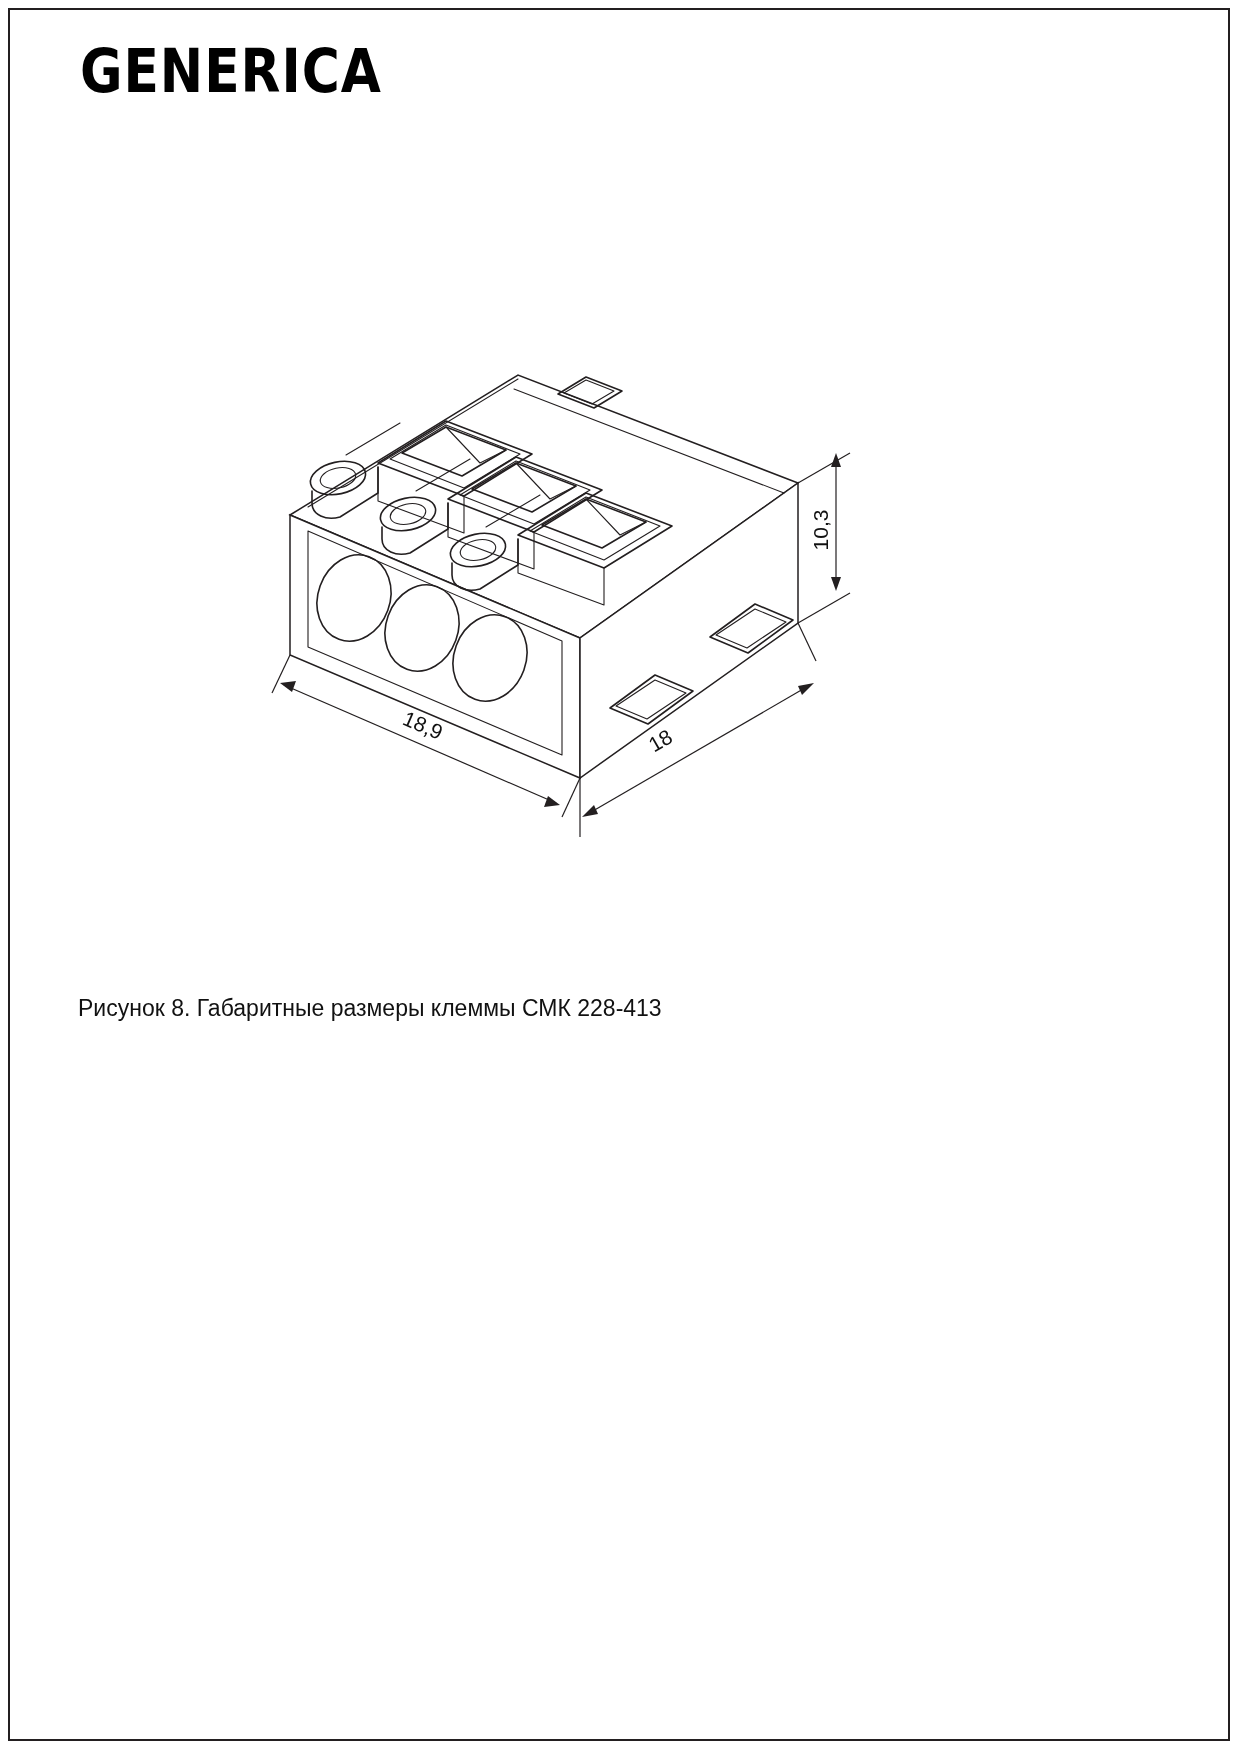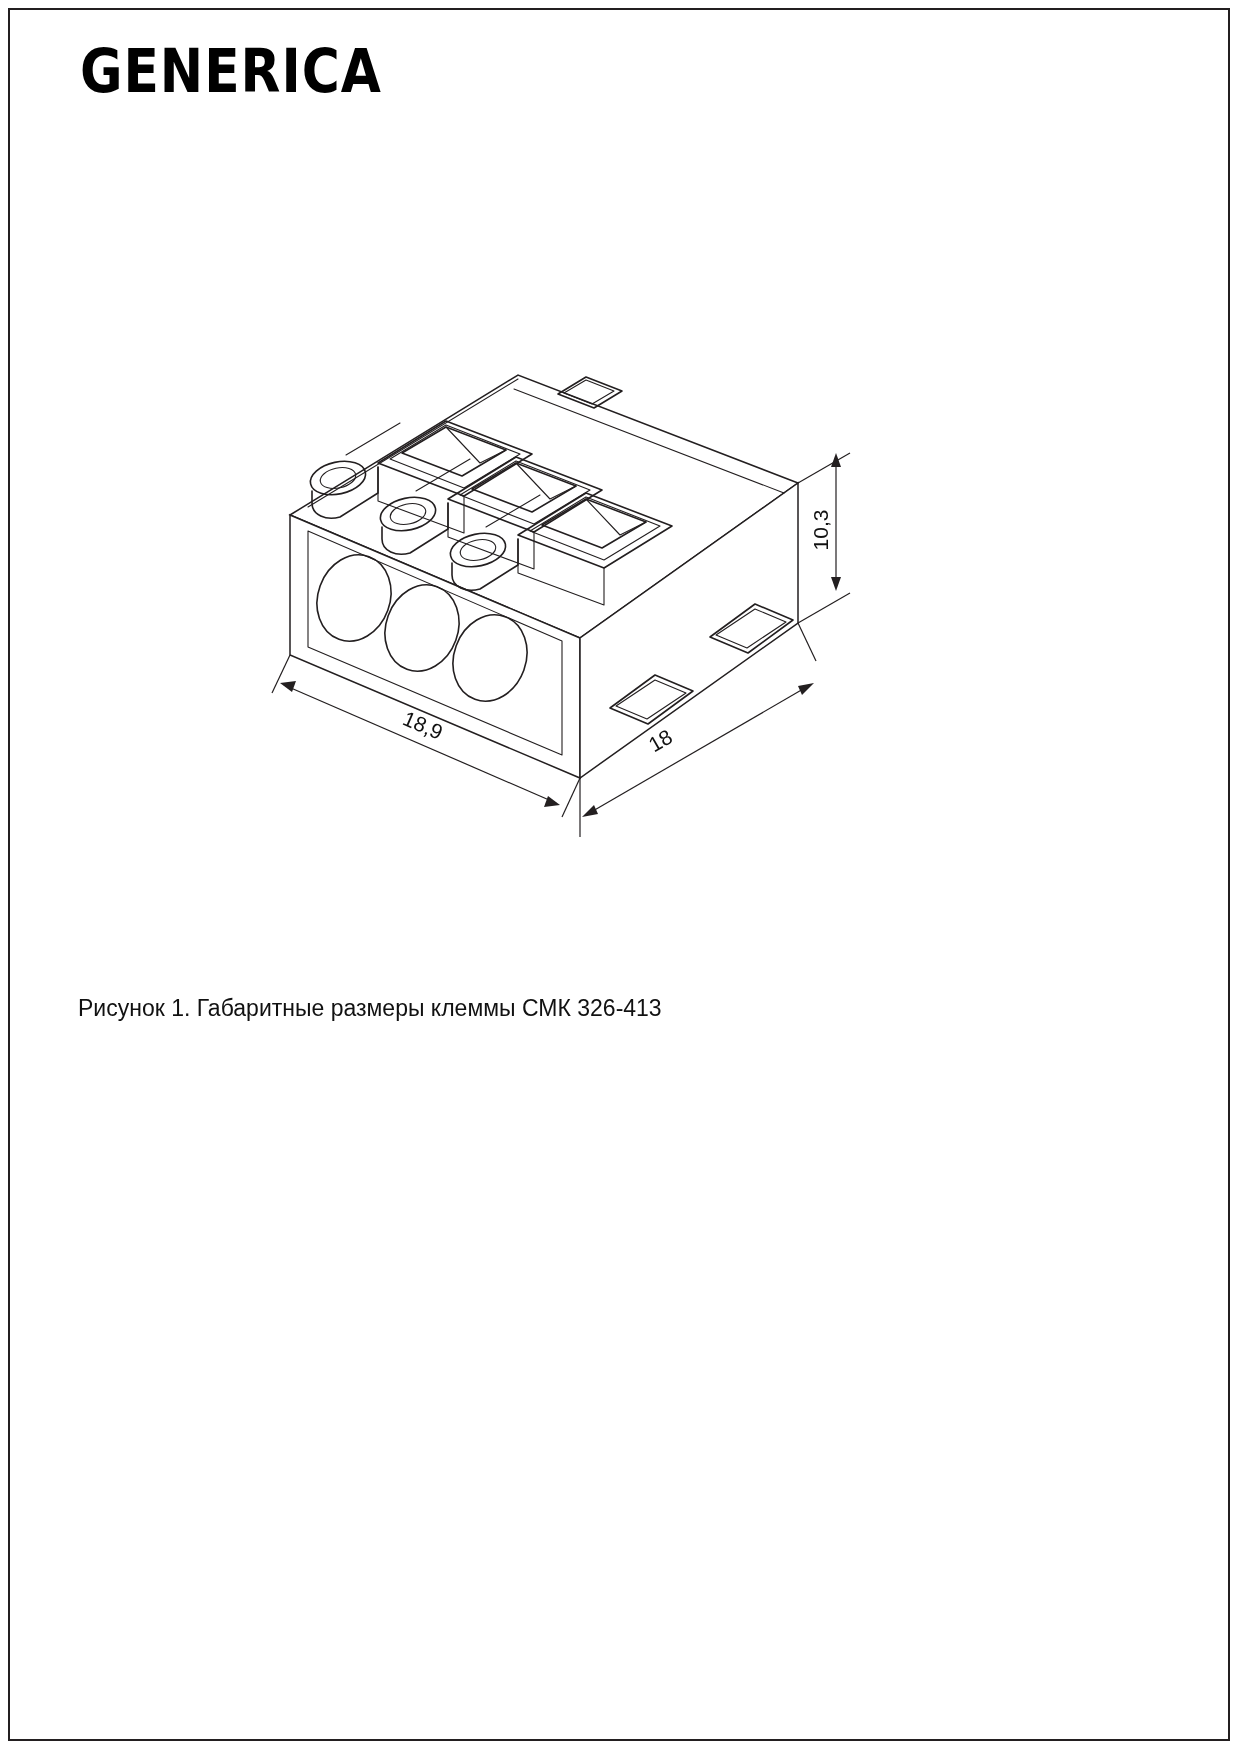--- a/index.html
+++ b/index.html
@@ -151,15 +151,15 @@
       <path class="dim" d="M 548 268 L 566 306"></path>
       <path class="dim" d="M 330 423 L 330 482"></path>
       <path class="dim" d="M 336 460 L 560 330"></path>
       <path d="M 332 462 L 348 459 L 344 450 Z" fill="#231f20"></path>
       <path d="M 564 328 L 548 331 L 552 340 Z" fill="#231f20"></path>
       <text class="dimtext" x="414" y="392" transform="rotate(-30 414 392)" text-anchor="middle">18</text>
 
     </svg>
   </div>
 
-  <div class="caption">Рисунок 1. Габаритные размеры клеммы СМК 326-413</div>
+  <div class="caption">Рисунок 8. Габаритные размеры клеммы СМК 228-413</div>
 
 </div>
 
 </body></html>

